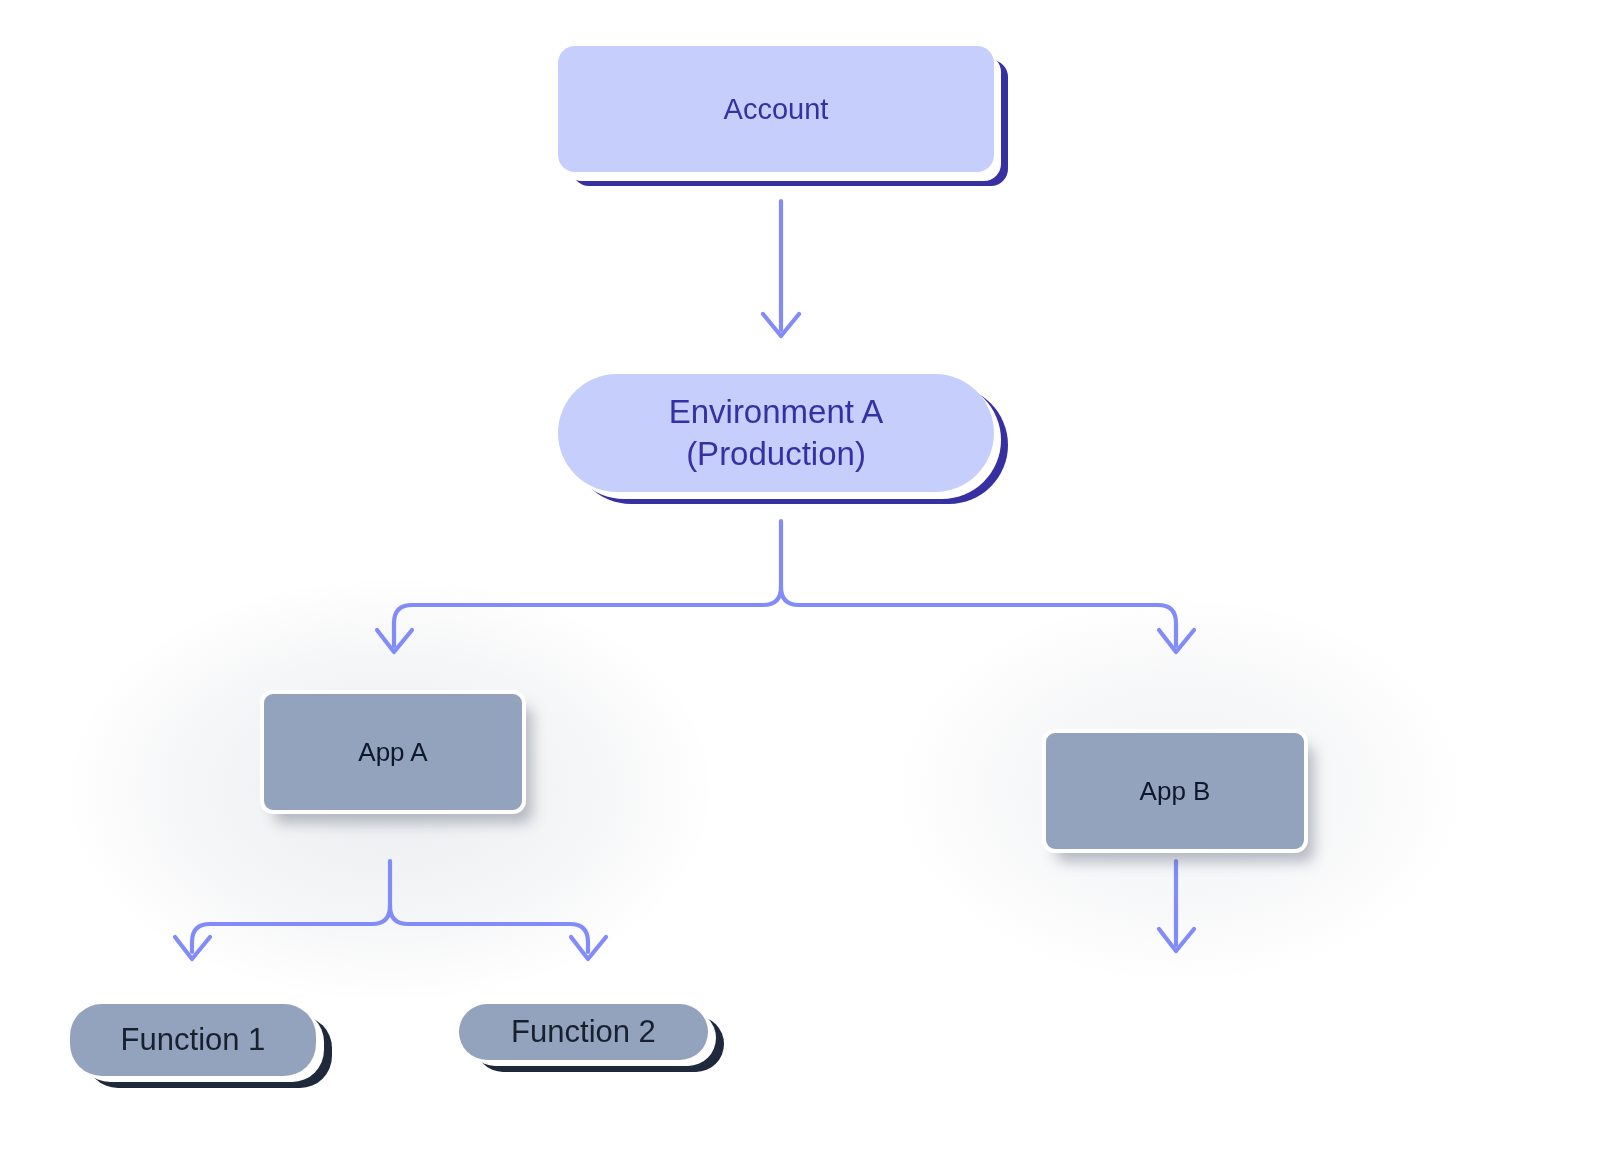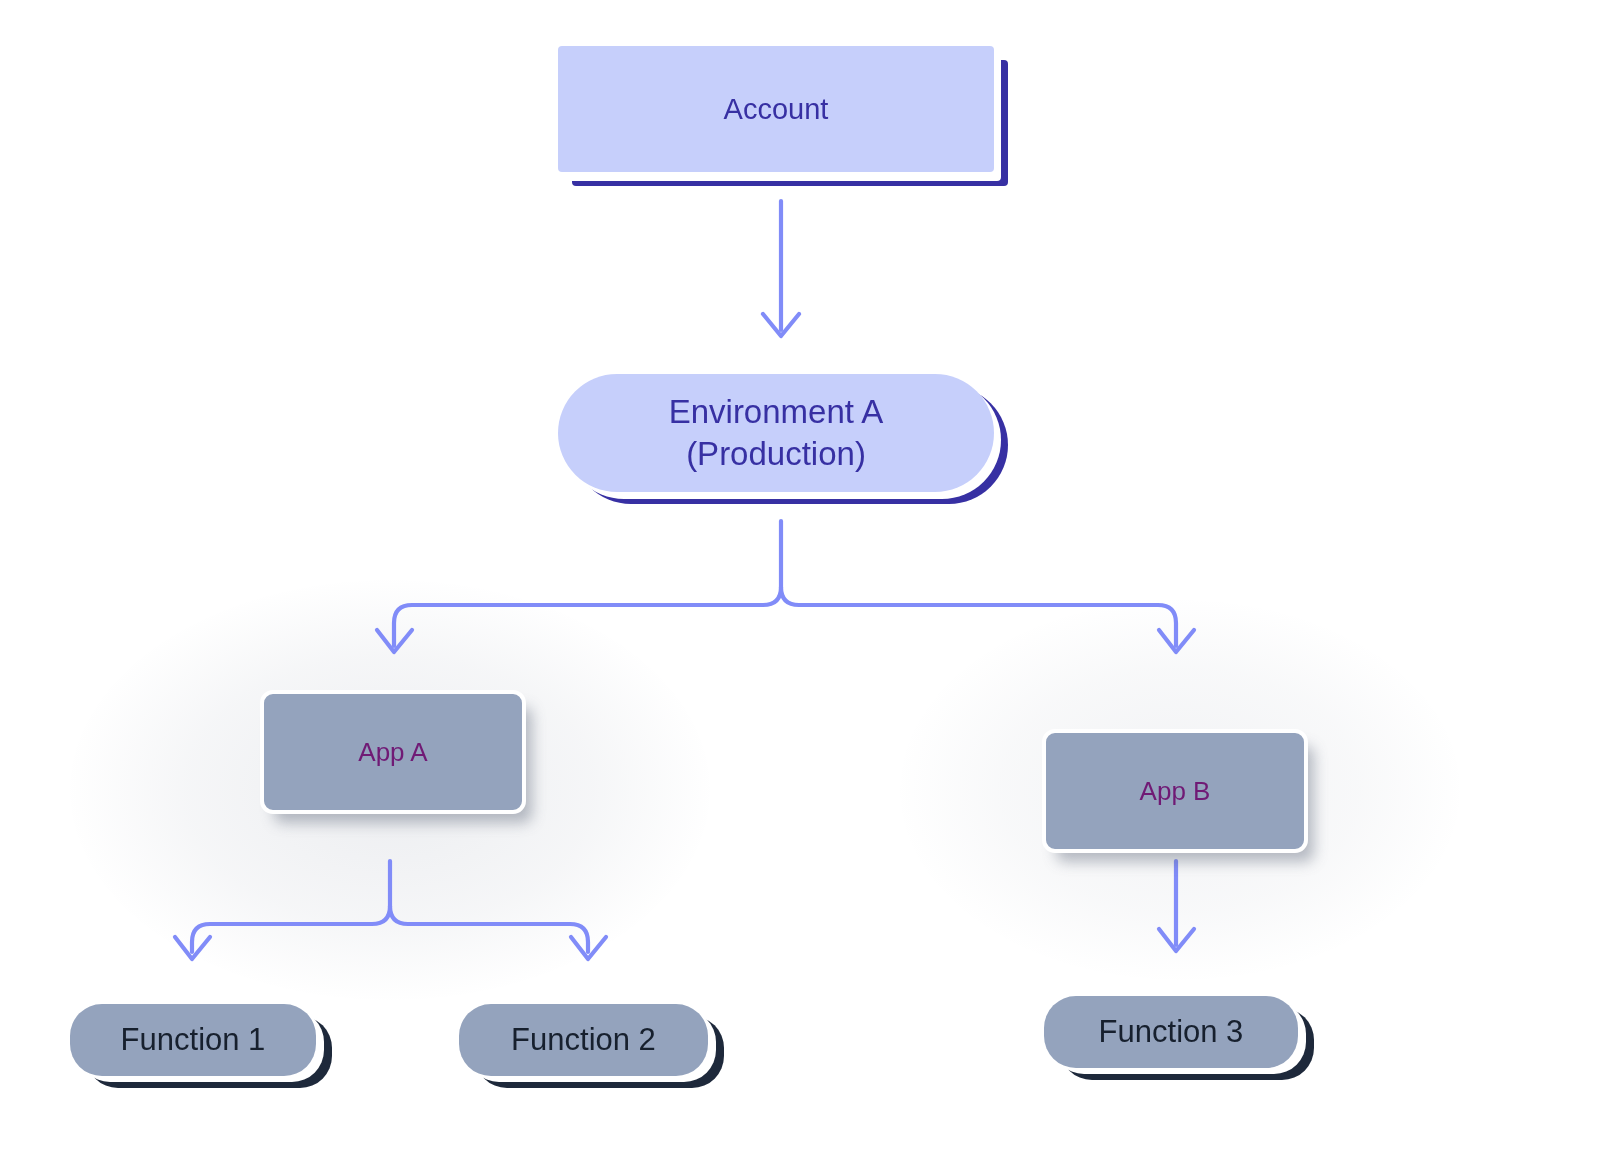--- a/index.html
+++ b/index.html
@@ -60,38 +60,38 @@
   
   .node-indigo {
     background: #c6cffb;
     color: #3730a3;
   }
   #node-account {
     left: 558px;
     top: 46px;
     width: 436px;
     height: 126px;
-    border-radius: 4px;
+    border-radius: 17px;
     font-size: 29px;
     box-shadow: 7px 9px 0 0 #ffffff, 14px 14px 0 0 #3730a3;
   }
   #node-environment-a {
     left: 558px;
     top: 374px;
     width: 436px;
     height: 118px;
     border-radius: 59px;
     font-size: 33px;
     box-shadow: 7px 7px 0 0 #ffffff, 14px 12px 0 0 #3730a3;
   }
 
   
   .node-app {
     background: #94a3bd;
-    color: #701a75;
+    color: #0f172a;
     border: 4px solid #ffffff;
     border-radius: 13px;
     font-size: 26px;
     box-shadow: 10px 13px 14px -4px rgba(90,100,120,0.42);
   }
   #node-app-a {
     left: 260px;
     top: 690px;
     width: 266px;
     height: 124px;
@@ -114,21 +114,21 @@
   #node-function-1 {
     left: 70px;
     top: 1004px;
     width: 246px;
     height: 72px;
   }
   #node-function-2 {
     left: 459px;
     top: 1004px;
     width: 249px;
-    height: 72px;
+    height: 56px;
   }
   #node-function-3 {
     left: 1044px;
     top: 996px;
     width: 254px;
     height: 72px;
   }
 </style>
 </head>
 <body>
@@ -188,15 +188,14 @@
 (Production)</div>
 
   <div class="node node-app" id="node-app-a">App A</div>
 
   <div class="node node-app" id="node-app-b">App B</div>
 
   <div class="node node-function" id="node-function-1">Function 1</div>
 
   <div class="node node-function" id="node-function-2">Function 2</div>
 
-  <div class="node node-function" id="node-function-3">Function 3</div>
 
 </div>
 
 </body></html>

